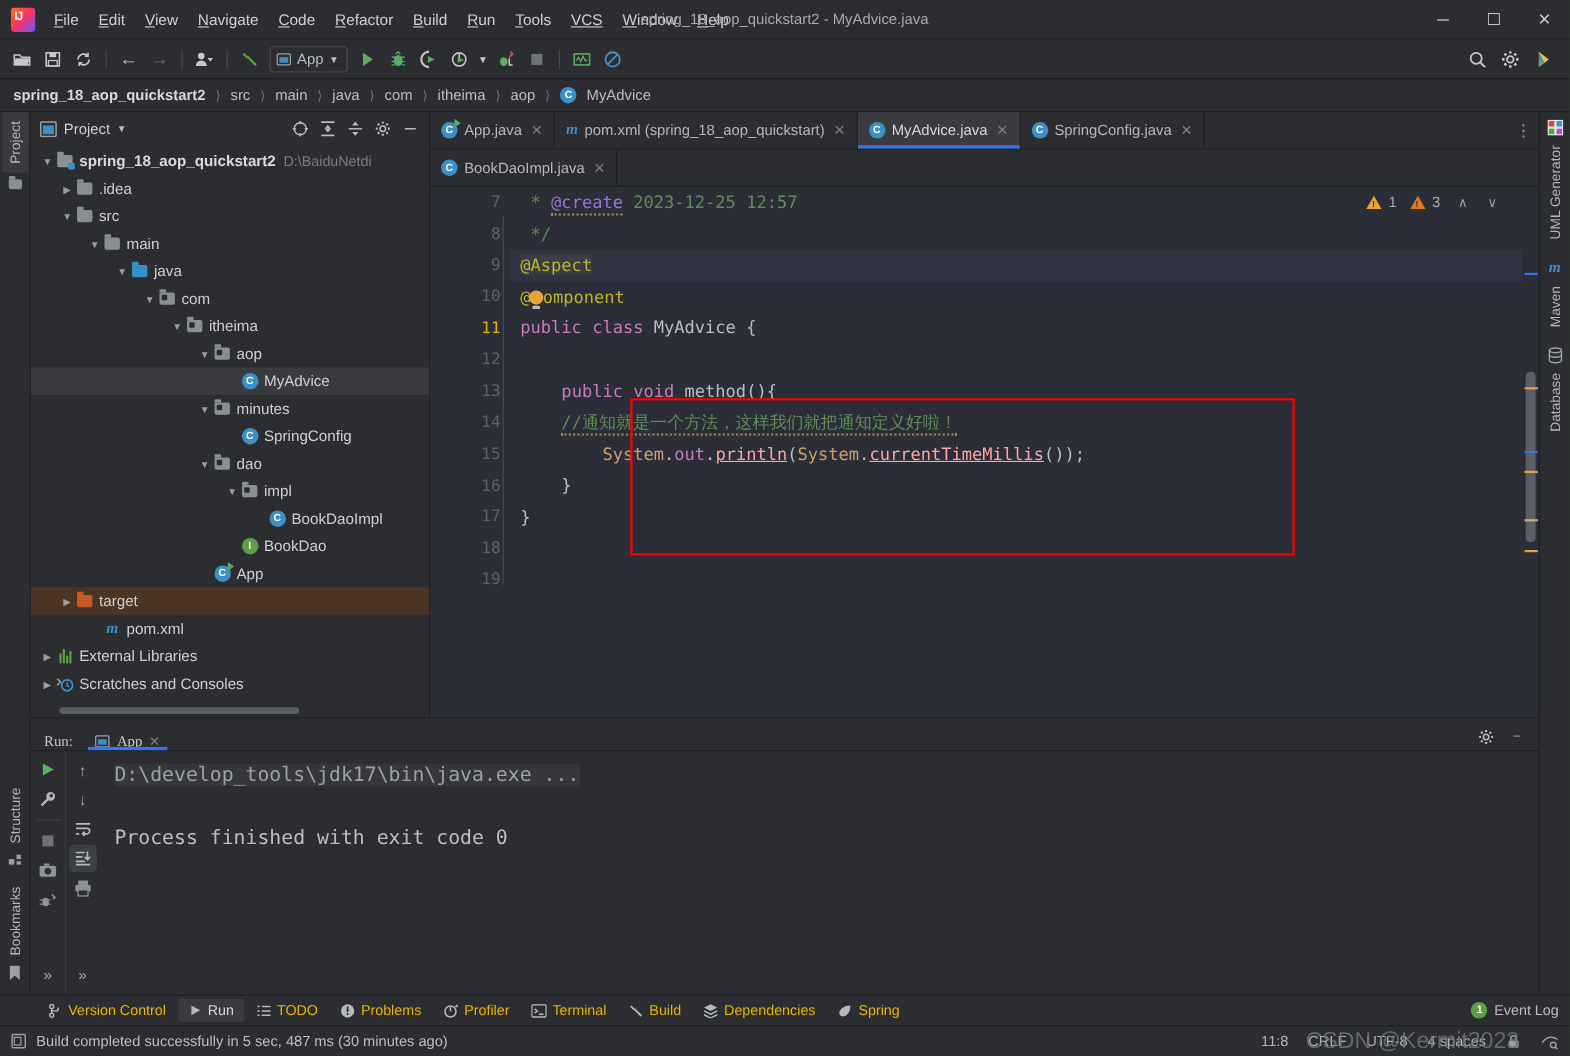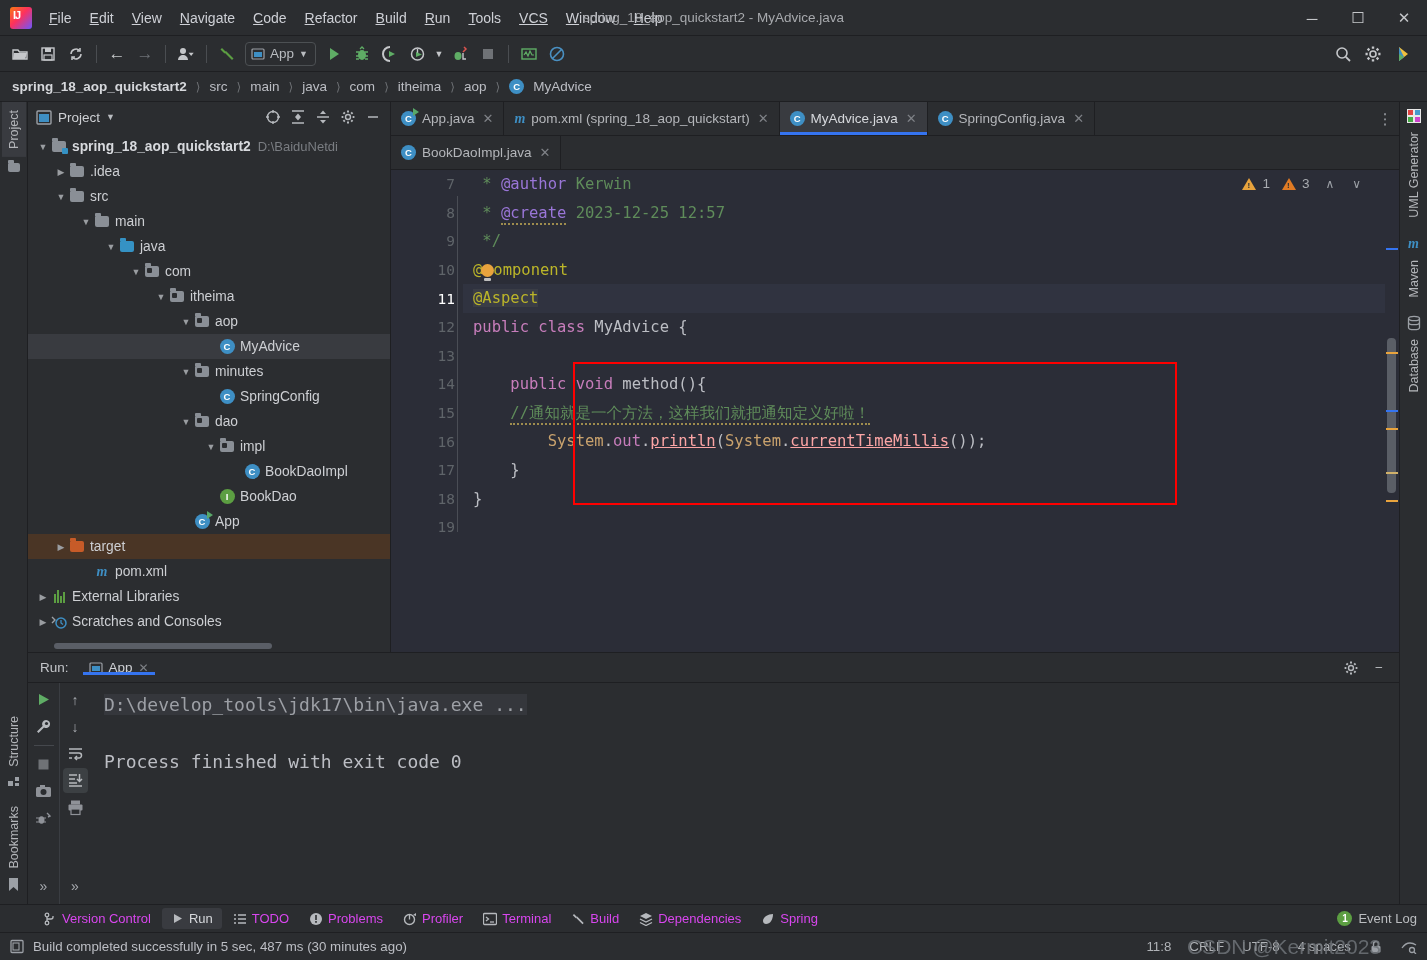--- a/index.html
+++ b/index.html
@@ -147,21 +147,21 @@
   .tabrow .filler { flex:1 1 auto; border-bottom:0; }
   .tabrow .kebab { width:28px; display:flex;align-items:center;justify-content:center; color:#9CA0A6; font-size:15px;}
 
   .code-wrap { flex:1 1 auto; display:flex; position:relative; min-height:0; overflow:hidden; background:#2B2D37; }
   .gutter {
     width:72px; flex:0 0 72px; background:#2B2D37; position:relative;
     font-family:"DejaVu Sans Mono", monospace; font-size:14.5px; color:#5F6469;
     padding-top:0;
   }
   .gline { height:28.6px; display:flex; align-items:center; justify-content:flex-end; padding-right:8px; position:relative;}
-  .gline.cur { color:#ffffff; }
+  .gline.cur { color:#eab308; }
   .foldline { position:absolute; left:66px; top:0; bottom:0; width:1px; background:#4A4D55; }
   .codecol { flex:1 1 auto; position:relative; overflow:hidden; }
   .cline {
     height:28.6px; line-height:28.6px; font-family:"DejaVu Sans Mono", monospace; font-size:15.5px;
     white-space:pre; padding-left:10px; color:#BCBEC4;
   }
   .cline.cur { background:#303340; }
   .kw2 { color:#C77DBB; }
   .ann { color:#BBB529; }
   .cmt { color:#5F8C5A; }
@@ -201,21 +201,21 @@
 
   
   .rightstrip {
     width:28px; background:#2B2D30; border-left:1px solid #1E1F22; flex:0 0 28px;
     display:flex; flex-direction:column; align-items:center;
   }
 
   
   .runpanel { height:252px; flex:0 0 252px; display:flex; flex-direction:column; background:#2B2D30; border-top:1px solid #1E1F22;}
   .run-head {
-    height:30px; flex:0 0 30px; display:flex; align-items:center; background:#2B2D30; border-bottom:1px solid #1E1F22;
+    height:30px; flex:0 0 30px; display:flex; align-items:flex-end; background:#2B2D30; border-bottom:1px solid #1E1F22;font-family:Liberation Serif, serif;
   }
   .run-label { display:flex; align-items:center; padding:0 10px 0 12px; font-size:13.5px; color:#C3C5C9;}
   .runtab {
     display:flex; align-items:center; gap:6px; padding:0 10px; font-size:13.5px; color:#CED0D4;
     position:relative;
   }
   .runtab:after{content:"";position:absolute;left:4px;right:4px;bottom:0;height:3px;background:#3574F0;}
   .run-head .sep { width:1px; background:#1E1F22; }
   .run-head .grow { flex:1 1 auto; }
   .run-head .acts { display:flex; align-items:center; gap:4px; padding:0 8px; }
@@ -234,21 +234,21 @@
     font-family:"DejaVu Sans Mono", monospace; font-size:18px; color:#BCBEC4; line-height:28.5px;
   }
   .console .dim { color:#9DA0A6; background:#35373C; }
 
   
   .statusrow {
     height:28px; flex:0 0 28px; background:#2B2D30; display:flex; align-items:center;
     border-top:1px solid #1E1F22; padding-left:34px; gap:2px; font-size:13px;
   }
   .swbtn {
-    display:flex; align-items:center; gap:5px; padding:3px 9px; color:#d946ef; border-radius:3px; cursor:default;
+    display:flex; align-items:center; gap:5px; padding:3px 9px; color:#eab308; border-radius:3px; cursor:default;
   }
   .swbtn.active { background:#393B40; color:#D6D8DC; }
   .statusrow .right { margin-left:auto; display:flex; align-items:center; gap:6px; padding-right:10px;}
   .evbadge { width:15px;height:15px;border-radius:50%;background:#5C9E42;color:#fff;font-size:10px;
     display:flex;align-items:center;justify-content:center;font-weight:bold;}
   .statusbar2 {
     height:28px; flex:0 0 28px; background:#2B2D30; display:flex; align-items:center;
     padding:0 10px 0 10px; font-size:13.3px; color:#BCBEC4; border-top:1px solid #1E1F22; gap:8px;
     position:relative;
   }
@@ -784,25 +784,24 @@
               <div class="gline">13</div>
               <div class="gline">14</div>
               <div class="gline">15</div>
               <div class="gline">16</div>
               <div class="gline">17</div>
               <div class="gline">18</div>
               <div class="gline">19</div>
             </div>
 
             <div class="codecol">
-              <div class="cline"><span class="cmtdoc"> * </span><span class="docTag">@author</span><span class="cmtdoc"> Kerwin</span></div>
               <div class="cline"><span class="cmtdoc"> * </span><span class="docTag wavy">@create</span><span class="cmtdoc"> 2023-12-25 12:57</span></div>
               <div class="cline"><span class="cmtdoc"> */</span></div>
+              <div class="cline cur"><span class="ann selhl">@Aspect</span></div>
               <div class="cline"><span class="ann">@</span><span class="bulb"></span><span class="ann">omponent</span></div>
-              <div class="cline cur"><span class="ann selhl">@Aspect</span></div>
               <div class="cline"><span class="kw2">public class </span><span class="cls">MyAdvice </span><span class="plain">{</span></div>
               <div class="cline"> </div>
               <div class="cline">    <span class="kw2">public void </span><span class="cls">method</span><span class="plain">(){</span></div>
               <div class="cline">    <span class="cmt wavy">//通知就是一个方法，这样我们就把通知定义好啦！</span></div>
               <div class="cline">        <span class="sysid">System</span><span class="plain">.</span><span class="fld">out</span><span class="plain">.</span><span class="mth">println</span><span class="plain">(</span><span class="sysid">System</span><span class="plain">.</span><span class="mth">currentTimeMillis</span><span class="plain">());</span></div>
               <div class="cline">    <span class="plain">}</span></div>
               <div class="cline"><span class="plain">}</span></div>
               <div class="cline"> </div>
 
               <div class="hl-red-box" style="left:110px; top:192px; width:604px; height:143px;"></div>

